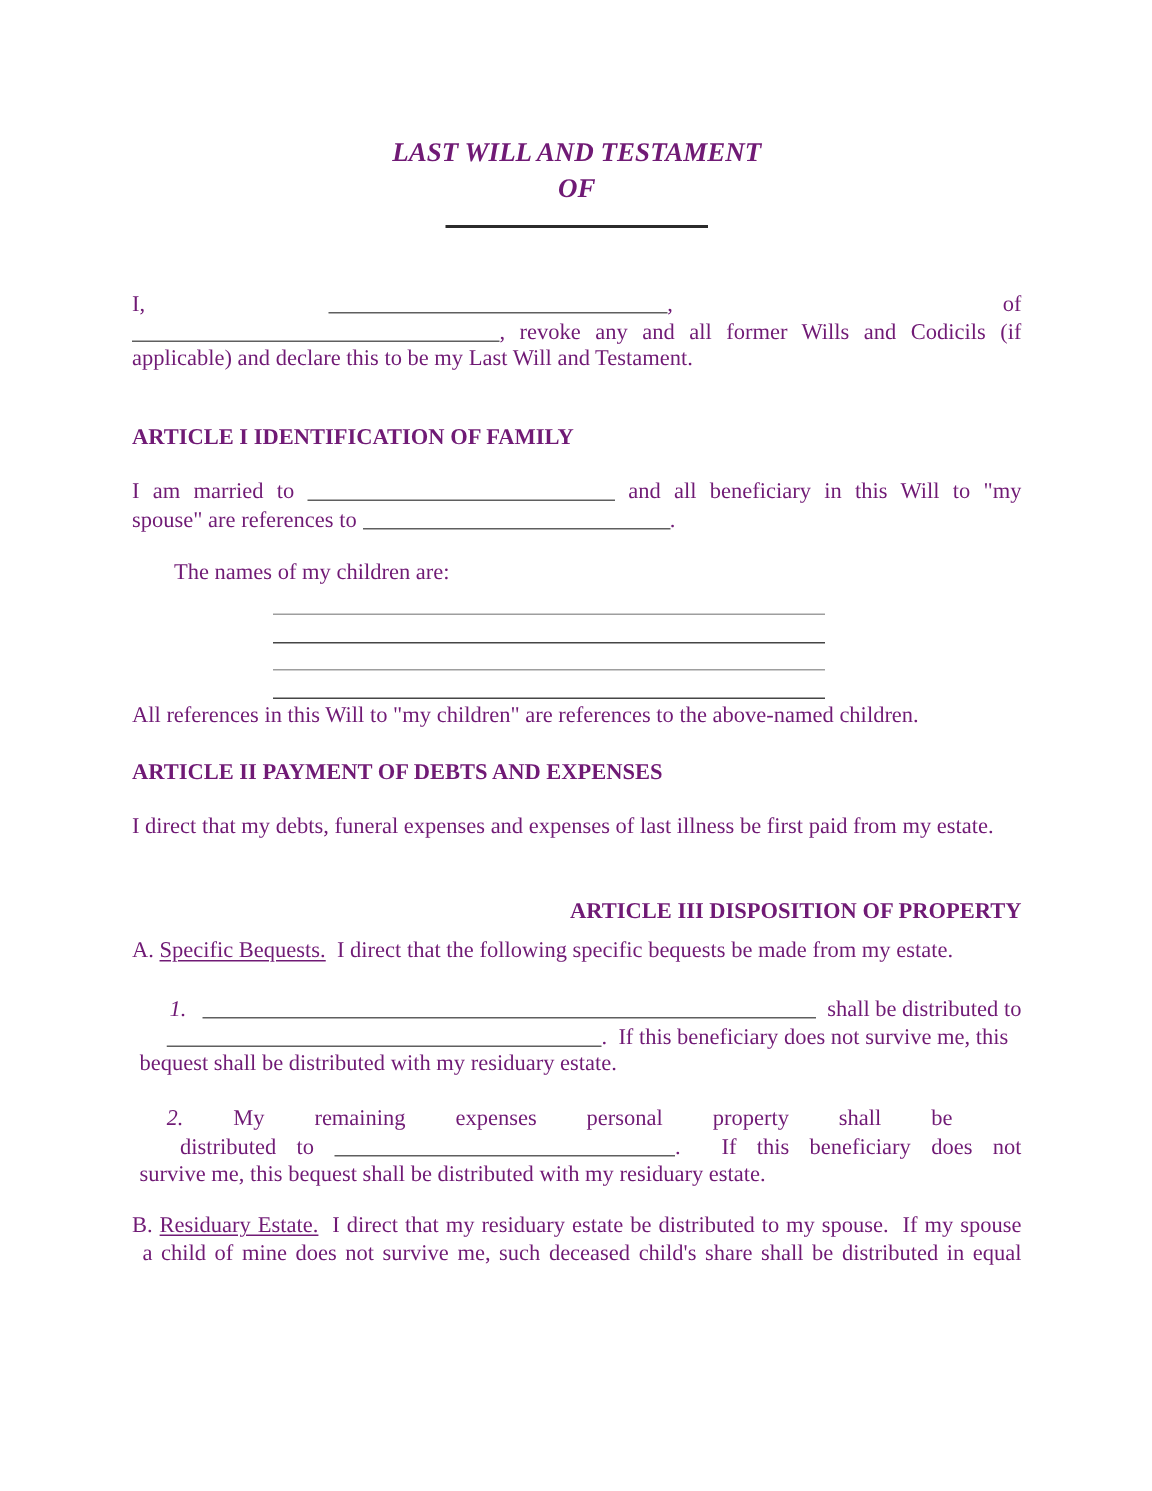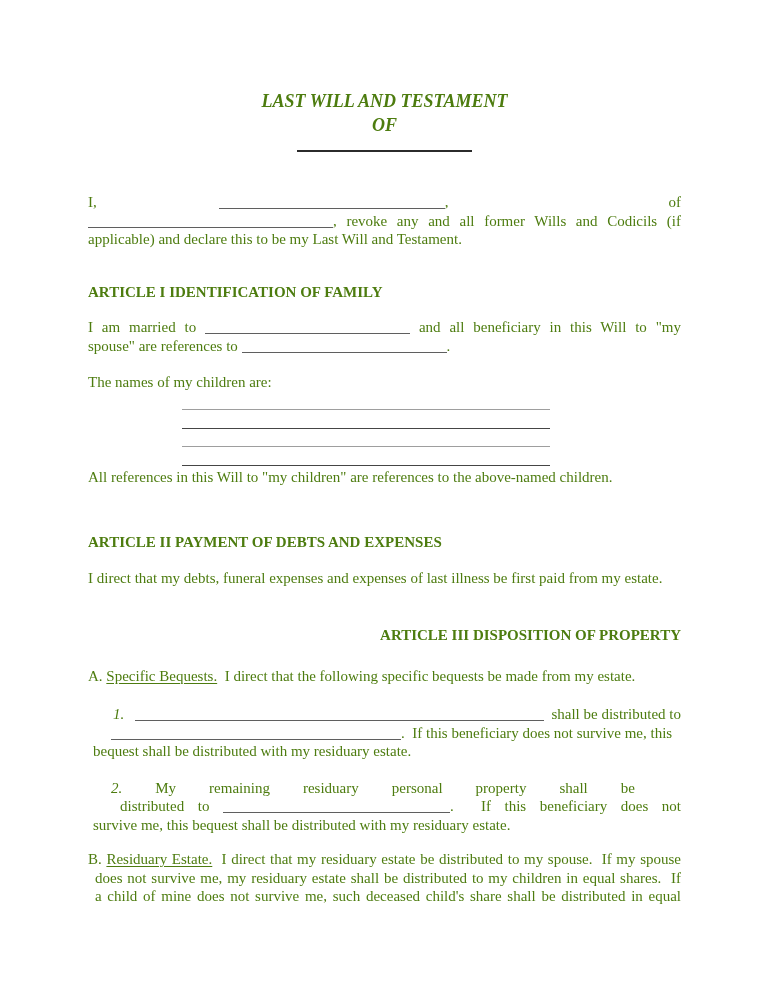--- a/index.html
+++ b/index.html
@@ -4,21 +4,21 @@
 <style>
   html,body{margin:0;padding:0;background:#ffffff;}
   .page{
     position:relative;
     width:768px;height:994px;
     background:#ffffff;
     box-sizing:border-box;
     padding:89px 87px 0 88px;
     font-family:"Liberation Serif","DejaVu Serif",serif;
     font-size:15px;
-    color:#4d7c0f;
+    color:#701a75;
     overflow:hidden;
   }
   .line{line-height:18.5px;height:18.5px;overflow:hidden;}
   .para{margin:0;}
   .title-block{text-align:center;}
   .title-line{font-size:18px;font-weight:bold;font-style:italic;line-height:24px;height:24px;}
   .title-blank-row{height:15px;display:flex;justify-content:center;align-items:flex-end;}
   .title-blank{display:inline-block;width:175px;height:0;border-bottom:2px solid #2b2b2b;}
   .blank{
     display:inline-block;height:13px;
@@ -33,26 +33,26 @@
   .ulabel{text-decoration:underline;text-underline-offset:2px;}
   .grow{flex:1 1 auto;}
   .child-line{height:18.5px;padding-left:94px;display:flex;align-items:flex-end;}
   .child-line .cblank{display:inline-block;width:368px;height:0;}
   .child-line:nth-child(odd) .cblank{border-bottom:1px solid #9e9e9e;}
   .child-line:nth-child(even) .cblank{border-bottom:1.4px solid #454545;}
   
   .m-opening{margin-top:41px;}
   .m-art1{margin-top:34px;}
   .m-married{margin-top:17px;}
-  .m-names{margin-top:18px;}
+  .m-names{margin-top:18px;margin-left:28px;}
   .m-allref{margin-top:2px;}
-  .m-art2{margin-top:47px;}
+  .m-art2{margin-top:20px;}
   .m-art2body{margin-top:17px;}
   .m-art3{margin-top:39px;text-align:right;}
-  .m-apara{margin-top:22px;}
+  .m-apara{margin-top:7px;}
   .m-item1{margin-top:20px;}
   .m-item2{margin-top:18px;}
   .m-bpara{margin-top:16px;}
   .spread{display:flex;justify-content:space-between;align-items:baseline;width:524px;margin-left:23px;}
 </style>
 </head>
 <body>
 
 <div class="page">
 
@@ -125,35 +125,34 @@
     </div>
     <div class="line" style="margin-left:23px"><span class="blank" style="width:290px"></span><span>.&nbsp; If this beneficiary does not survive me, this</span></div>
     <div class="line" style="margin-left:5px">bequest shall be distributed with my residuary estate.</div>
   </div>
 
   <div class="para m-item2">
     <div class="line spread">
       <span class="num">2.</span>
       <span>My</span>
       <span>remaining</span>
-      <span>residuary</span>
+      <span>expenses</span>
       <span>personal</span>
       <span>property</span>
       <span>shall</span>
       <span>be</span>
     </div>
     <div class="line jline" style="margin-left:32px">
       <span>distributed to</span>
       <span class="blank" style="width:227px"></span><span>.&nbsp; If this beneficiary does not</span>
     </div>
     <div class="line" style="margin-left:5px">survive me, this bequest shall be distributed with my residuary estate.</div>
   </div>
 
   <div class="para m-bpara">
     <div class="line jline">
       <span>B.</span>
       <span class="ulabel">Residuary Estate.</span><span>&nbsp; I direct that my residuary estate be distributed to my spouse.&nbsp; If my spouse</span>
     </div>
-    <div class="line jline" style="margin-left:7px">does not survive me, my residuary estate shall be distributed to my children in equal shares.&nbsp; If</div>
     <div class="line jline" style="margin-left:7px">a child of mine does not survive me, such deceased child's share shall be distributed in equal</div>
   </div>
 
 </div>
 
 </body></html>

